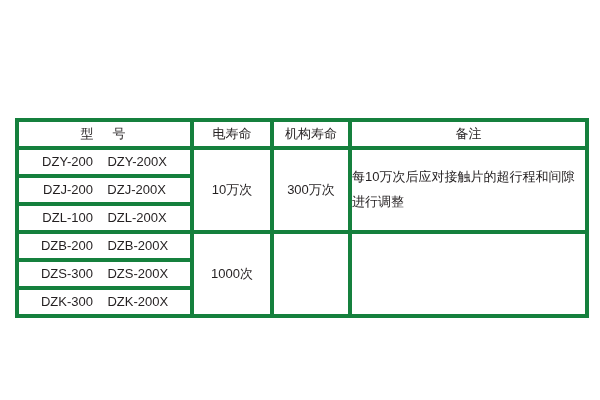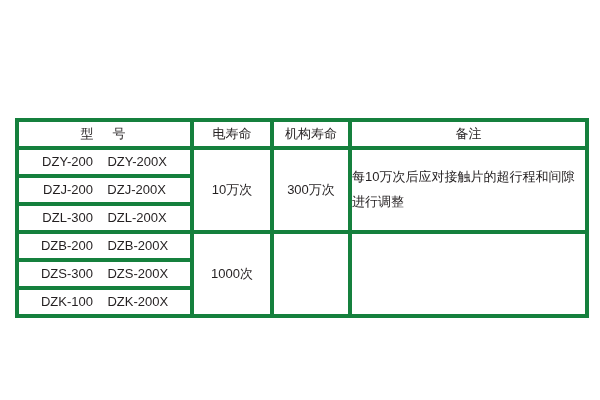--- a/index.html
+++ b/index.html
@@ -91,29 +91,29 @@
         <td class="center" rowspan="3">300万次</td>
         <td class="remark" rowspan="3">
           <span class="remark-line">每10万次后应对接触片的超行程和间隙</span>
           <span class="remark-line">进行调整</span>
         </td>
       </tr>
       <tr>
         <td class="cell-model">DZJ-200    DZJ-200X</td>
       </tr>
       <tr>
-        <td class="cell-model">DZL-300    DZL-200X</td>
+        <td class="cell-model">DZL-100    DZL-200X</td>
       </tr>
       <tr>
         <td class="cell-model">DZB-200    DZB-200X</td>
         <td class="center" rowspan="3">1000次</td>
         <td class="center" rowspan="3"></td>
         <td class="remark" rowspan="3"></td>
       </tr>
       <tr>
         <td class="cell-model">DZS-300    DZS-200X</td>
       </tr>
       <tr>
-        <td class="cell-model">DZK-100    DZK-200X</td>
+        <td class="cell-model">DZK-300    DZK-200X</td>
       </tr>
     </tbody>
   </table>
 </div>
 
 </body></html>

